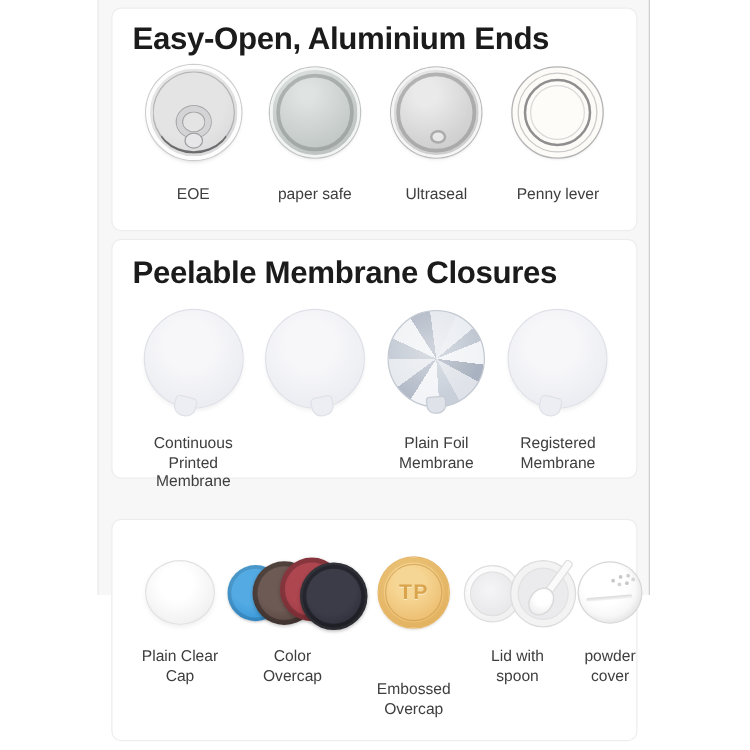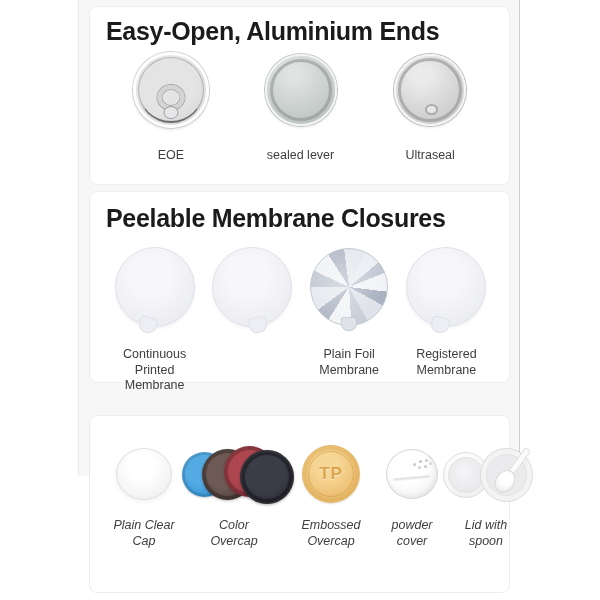--- a/index.html
+++ b/index.html
@@ -86,22 +86,22 @@
   .foil::before { content:""; position:absolute; inset:0; border-radius:50%;
     background:radial-gradient(circle at 45% 40%, rgba(255,255,255,.4), rgba(255,255,255,0) 65%); }
   .foil::after { content:""; position:absolute; bottom:-6px; left:50%;
     width:14px; height:12px; background:#dfe2e8; border:1px solid #c6ccd5;
     border-radius:3px 3px 7px 7px; transform:translateX(-50%) rotate(-4deg); }
 
   
   .row-caps { margin-top:14px; }
   .row-caps .cell { flex:0 0 auto; }
   .row-caps .art { height:64px; display:flex; align-items:center; justify-content:center; }
-  .row-caps .plabel { margin-top:12px;font-style:italic; }
-  .c3-1 { width:76px; } .c3-2 { width:104px; } .c3-3 { width:90px; }
+  .row-caps .plabel { margin-top:12px; }
+  .c3-1 { width:76px; } .c3-2 { width:104px; } .c3-3 { width:90px;gap:26px; }
   .c3-4 { width:72px; } .c3-5 { width:76px; }
 
   .clearcap { width:56px; height:52px; border-radius:50%;
     background:radial-gradient(circle at 45% 36%, #ffffff 30%, #f2f2f2 72%, #e7e7e7 100%);
     border:1px solid #e2e2e2; box-shadow:0 2px 4px rgba(0,0,0,.06); }
 
   .colorgroup { position:relative; width:104px; height:60px; }
   .ccap { position:absolute; border-radius:50%; }
   .ccap-blue  { left:0;   top:8px; width:45px; height:45px; z-index:1;
     background:radial-gradient(circle at 42% 35%, #54abe4 40%, #2d8ed2 90%);
@@ -169,29 +169,37 @@
             <div class="eoe-ring"></div>
             <div class="eoe-tab"></div>
           </div>
         </div>
         <div class="plabel">EOE</div>
       </div>
       <div class="cell">
         <div class="art">
           <div class="sealed"></div>
         </div>
-        <div class="plabel">sealed lever</div>
+        <div class="plabel">paper safe</div>
       </div>
       <div class="cell">
         <div class="art">
           <div class="ultra">
             <div class="ultra-tab"></div>
           </div>
         </div>
         <div class="plabel">Ultraseal</div>
+      </div>
+      <div class="cell">
+        <div class="art">
+          <div class="penny">
+            <div class="penny-inner"></div>
+          </div>
+        </div>
+        <div class="plabel">Penny lever</div>
       </div>
     </div>
   </section>
 
   <section class="card card2">
     <h2 class="card-title">Peelable Membrane Closures</h2>
     <div class="row row-mem">
       <div class="cell">
         <div class="art">
           <div class="membrane tab-left"></div>
@@ -244,37 +252,37 @@
       </div>
       <div class="cell c3-3">
         <div class="art">
           <div class="gold">
             <span class="gold-tp">TP</span>
           </div>
         </div>
         <div class="plabel">Embossed
 Overcap</div>
       </div>
-      <div class="cell c3-4">
-        <div class="art">
-          <div class="powder">
-            <div class="powder-holes"></div>
-            <div class="powder-slot"></div>
-          </div>
-        </div>
-        <div class="plabel">powder
-cover</div>
-      </div>
       <div class="cell c3-5">
         <div class="art">
           <div class="lidspoon">
             <div class="ls-base"></div>
             <div class="ls-lid"></div>
             <div class="ls-spoon"></div>
           </div>
         </div>
         <div class="plabel">Lid with
 spoon</div>
       </div>
+      <div class="cell c3-4">
+        <div class="art">
+          <div class="powder">
+            <div class="powder-holes"></div>
+            <div class="powder-slot"></div>
+          </div>
+        </div>
+        <div class="plabel">powder
+cover</div>
+      </div>
     </div>
   </section>
 
 </div>
 
 </body></html>

